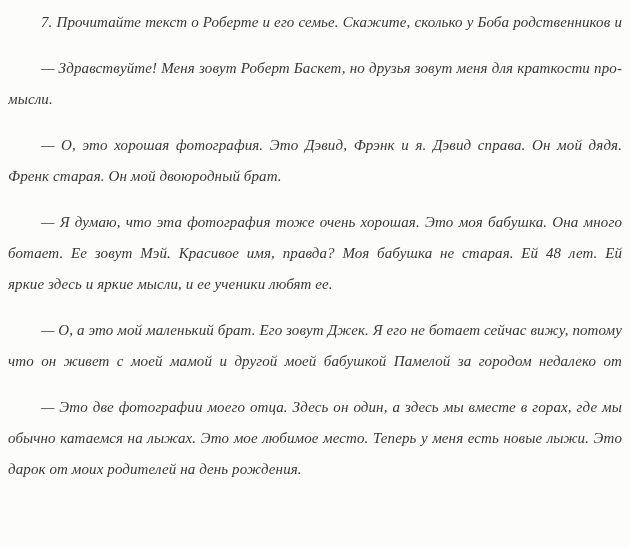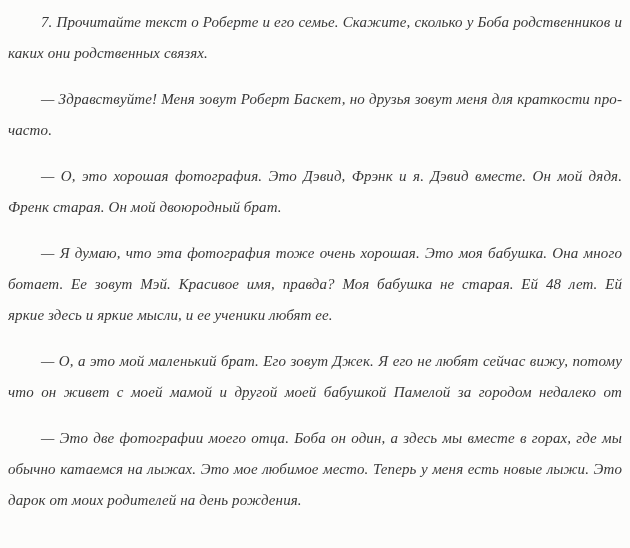--- a/index.html
+++ b/index.html
@@ -38,51 +38,50 @@
   }
 </style>
 </head>
 <body>
 
 <div class="sheet">
 
   <p class="para">
     </p>
     <div class="t-line indent justify">7. Прочитайте текст о Роберте и его семье. Скажите, сколько у Боба родственников и в</div>
-    <div class="t-line">каких они родственных связях.</div>
   <p></p>
 
   <p class="para">
     </p>
     <div class="t-line indent justify">— Здравствуйте! Меня зовут Роберт Баскет, но друзья зовут меня для краткости про-</div>
-    <div class="t-line">часто.</div>
+    <div class="t-line">мысли.</div>
   <p></p>
 
   <p class="para">
     </p>
-    <div class="t-line indent justify">— О, это хорошая фотография. Это Дэвид, Фрэнк и я. Дэвид вместе. Он мой дядя.</div>
+    <div class="t-line indent justify">— О, это хорошая фотография. Это Дэвид, Фрэнк и я. Дэвид справа. Он мой дядя.</div>
     <div class="t-line">Френк старая. Он мой двоюродный брат.</div>
   <p></p>
 
   <p class="para">
     </p>
     <div class="t-line indent justify">— Я думаю, что эта фотография тоже очень хорошая. Это моя бабушка. Она много ра-</div>
     <div class="t-line justify">ботает. Ее зовут Мэй. Красивое имя, правда? Моя бабушка не старая. Ей 48 лет. Ей нравятся</div>
     <div class="t-line">яркие здесь и яркие мысли, и ее ученики любят ее.</div>
   <p></p>
 
   <p class="para">
     </p>
-    <div class="t-line indent justify">— О, а это мой маленький брат. Его зовут Джек. Я его не любят сейчас вижу, потому</div>
+    <div class="t-line indent justify">— О, а это мой маленький брат. Его зовут Джек. Я его не ботает сейчас вижу, потому</div>
     <div class="t-line justify">что он живет с моей мамой и другой моей бабушкой Памелой за городом недалеко от Лондона.</div>
   <p></p>
 
   <p class="para">
     </p>
-    <div class="t-line indent justify">— Это две фотографии моего отца. Боба он один, а здесь мы вместе в горах, где мы</div>
+    <div class="t-line indent justify">— Это две фотографии моего отца. Здесь он один, а здесь мы вместе в горах, где мы</div>
     <div class="t-line justify">обычно катаемся на лыжах. Это мое любимое место. Теперь у меня есть новые лыжи. Это по-</div>
     <div class="t-line">дарок от моих родителей на день рождения.</div>
   <p></p>
 
   <p class="para">
     </p>
   <p></p>
 
 </div>
 

